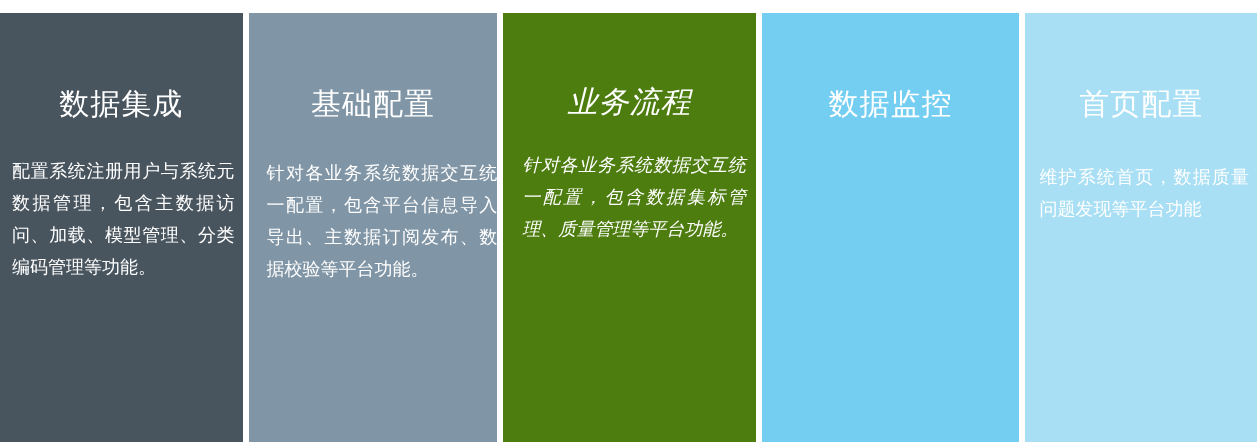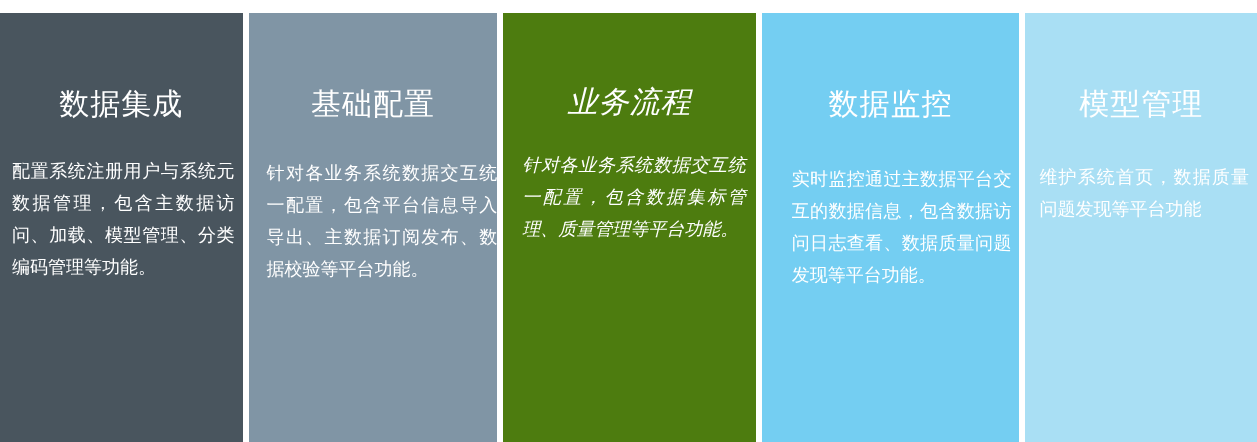--- a/index.html
+++ b/index.html
@@ -109,26 +109,25 @@
       <h2 class="panel-title">业务流程</h2>
       <p class="panel-desc">针对各业务系统数据交互统一配置，包含数据集标管理、质量管理等平台功能。</p>
     </div>
   </section>
 
   <div class="gap"></div>
 
   <section class="panel p4" style="background: rgb(116, 206, 242);">
     <div class="panel-inner">
       <h2 class="panel-title">数据监控</h2>
-      <p class="panel-desc">实时监控通过主数据平台交互的数据信息，包含数据访问日志查看、数据质量问题发现等平台功能。</p>
     </div>
   </section>
 
   <div class="gap"></div>
 
   <section class="panel p5" style="background: rgb(169, 223, 244);">
     <div class="panel-inner">
-      <h2 class="panel-title">模型管理</h2>
+      <h2 class="panel-title">首页配置</h2>
       <p class="panel-desc">维护系统首页，数据质量问题发现等平台功能</p>
     </div>
   </section>
 
 </div>
 
 </body></html>

